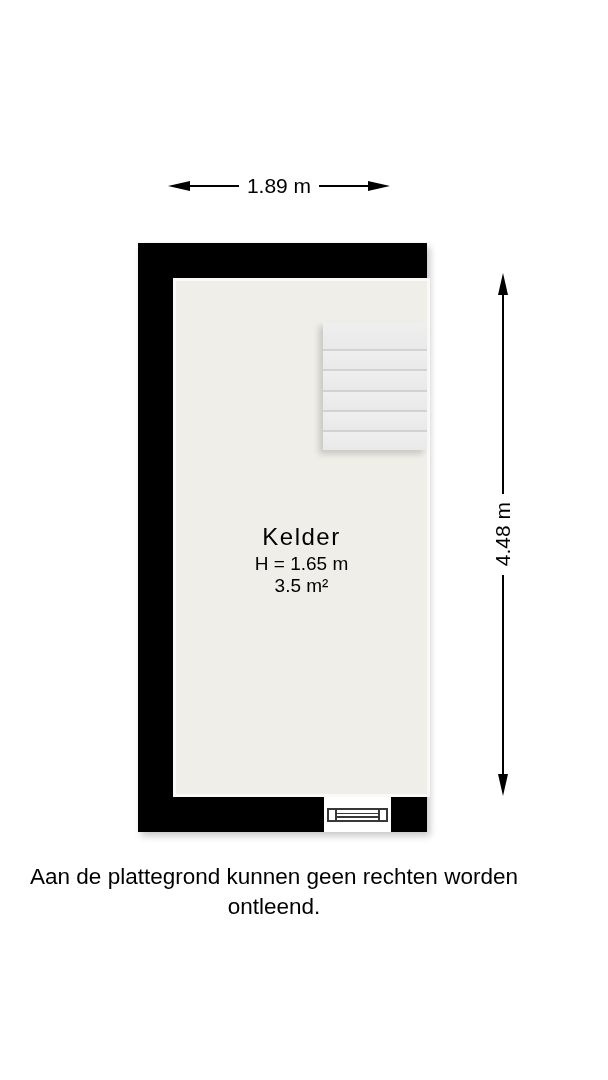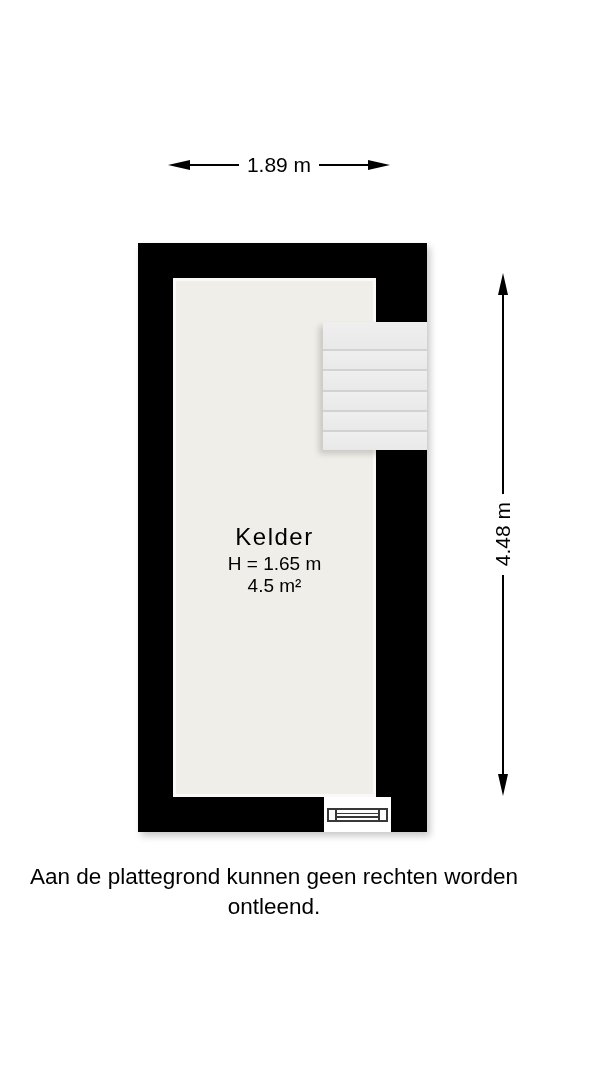--- a/index.html
+++ b/index.html
@@ -12,21 +12,21 @@
   }
   *{box-sizing:border-box;margin:0;padding:0;}
   html,body{background:#ffffff;}
   body{
     width:608px;height:1080px;position:relative;overflow:hidden;
     font-family:"Liberation Sans",sans-serif;color:var(--ink);
   }
 
   
   .dim-top{
-    position:absolute;left:168px;top:152px;width:222px;height:26px;
+    position:absolute;left:168px;top:173px;width:222px;height:26px;
     display:flex;align-items:center;justify-content:flex-end;
   }
   .dim-top .line{flex:1;height:2px;background:var(--ink);}
   .dim-top .label{
     padding:0 8px;font-size:21px;white-space:nowrap;line-height:26px;
   }
   .ah-left{width:0;height:0;border-top:5px solid transparent;border-bottom:5px solid transparent;border-right:22px solid var(--ink);}
   .ah-right{width:0;height:0;border-top:5px solid transparent;border-bottom:5px solid transparent;border-left:22px solid var(--ink);}
   .ah-up{width:0;height:0;border-left:5px solid transparent;border-right:5px solid transparent;border-bottom:22px solid var(--ink);}
   .ah-down{width:0;height:0;border-left:5px solid transparent;border-right:5px solid transparent;border-top:22px solid var(--ink);}
@@ -42,21 +42,21 @@
     font-size:21px;white-space:nowrap;padding:8px 0;
   }
 
   
   .plan{
     position:absolute;left:138px;top:243px;width:289px;height:589px;
     background:var(--wall);
     box-shadow:3px 4px 7px rgba(0,0,0,0.22);
   }
   .floor{
-    position:absolute;left:35px;top:35px;width:203px;height:519px;
+    position:absolute;left:35px;top:35px;width:257px;height:519px;
     background:var(--floor);
     box-shadow:inset 0 0 0 3px rgba(255,255,255,0.65);
   }
   .stairs{
     position:absolute;left:150px;top:44px;width:104px;height:128px;
     background:var(--stairs);
     display:flex;flex-direction:column;
     box-shadow:-4px 4px 6px rgba(0,0,0,0.16);
   }
   .stairs .tread{
@@ -111,21 +111,21 @@
         <div class="tread"></div>
         <div class="tread"></div>
         <div class="tread"></div>
         <div class="tread"></div>
         <div class="tread"></div>
         <div class="tread"></div>
       </div>
     <div class="room-label">
       <div class="room-name">Kelder</div>
       <div class="room-sub">H = 1.65 m</div>
-      <div class="room-sub">4.5 m²</div>
+      <div class="room-sub">3.5 m²</div>
     </div>
   </div>
   <div class="window-opening">
     <div class="window-symbol">
       <div class="window-post left"></div>
       <div class="window-glazing">
         <div class="pane-line"></div>
         <div class="pane-line"></div>
       </div>
       <div class="window-post right"></div>

